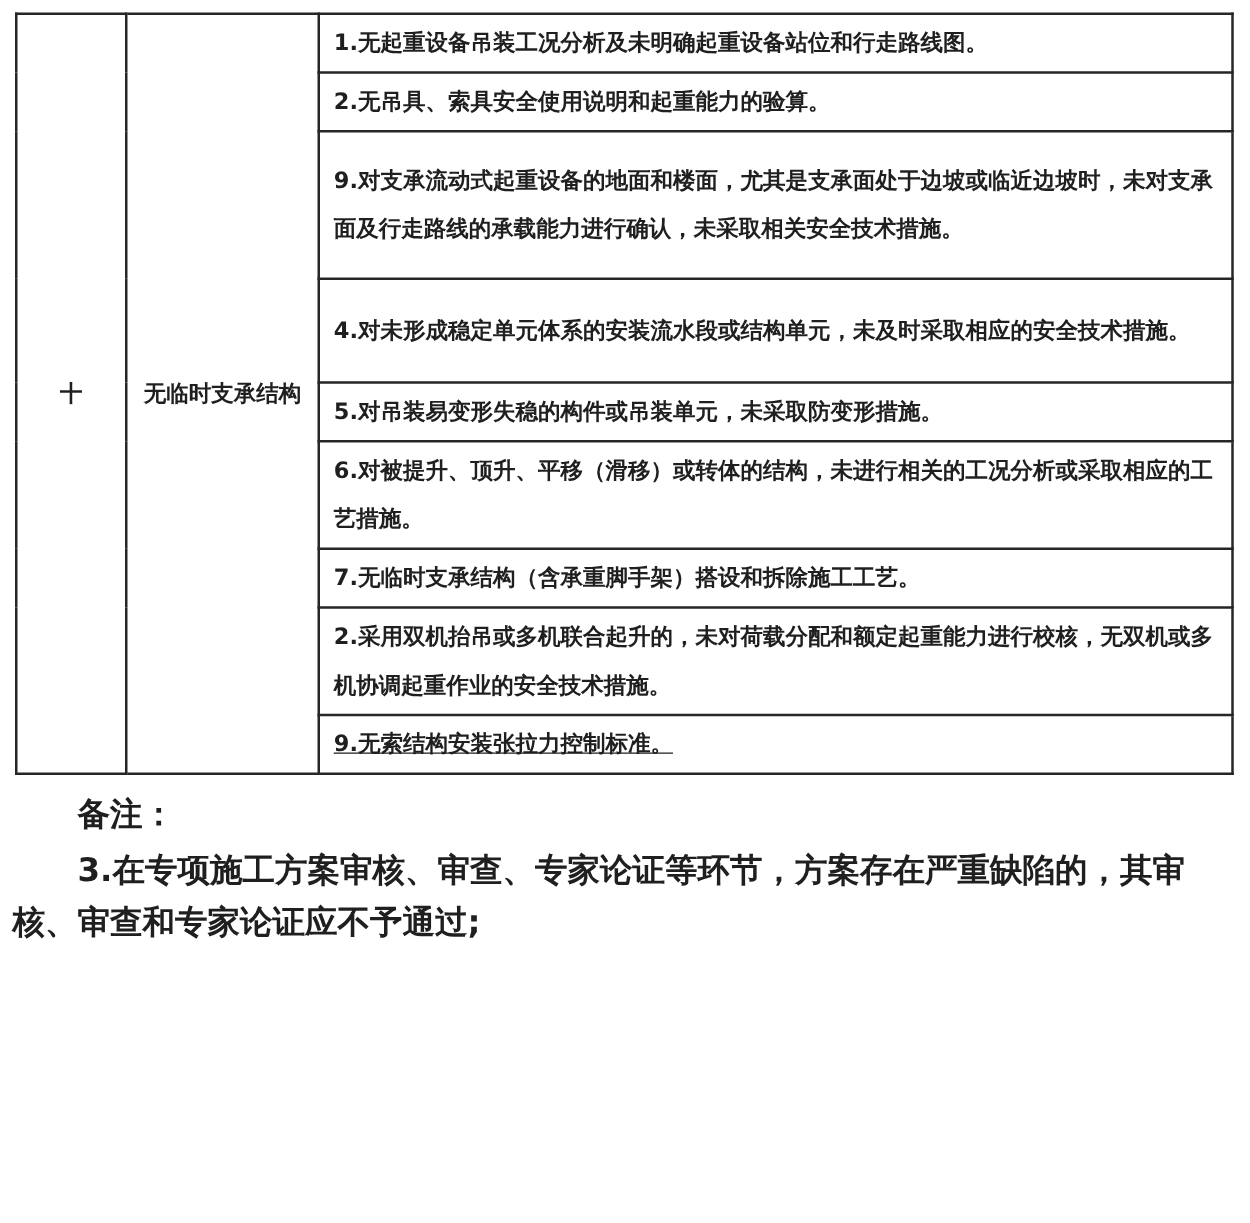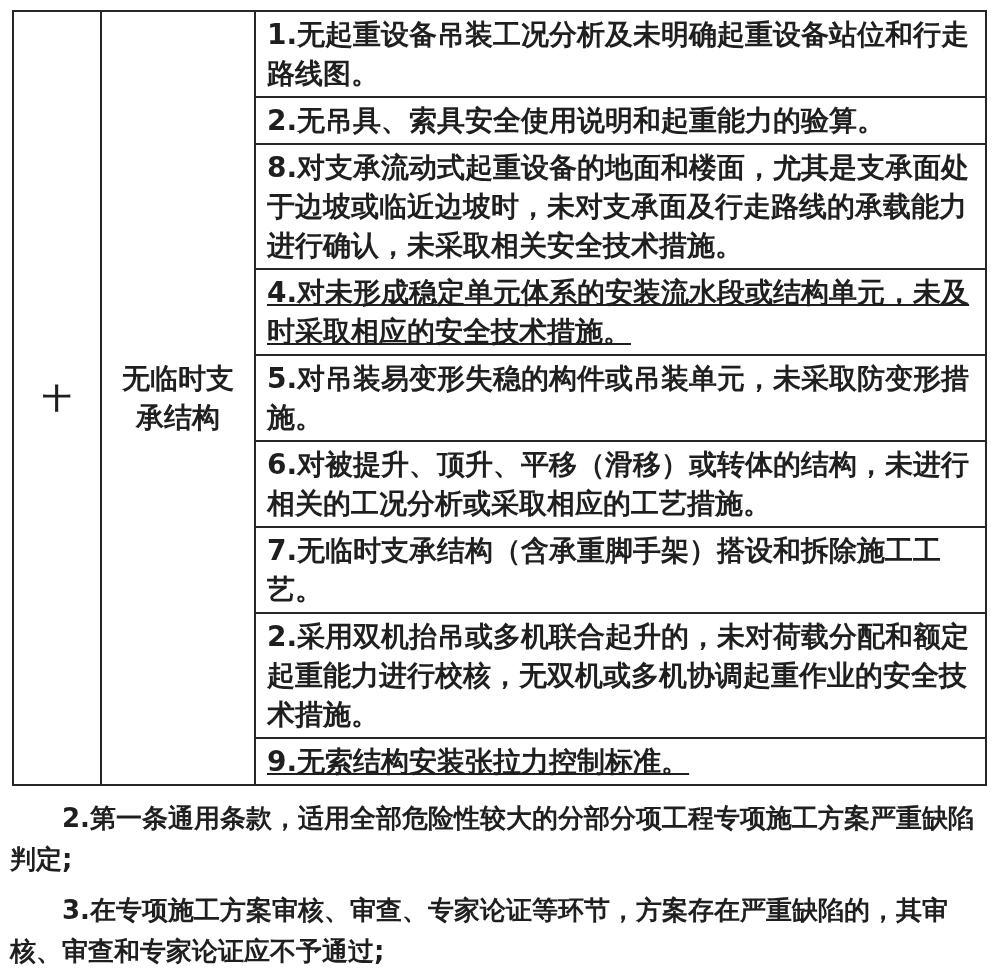--- a/index.html
+++ b/index.html
@@ -18,42 +18,42 @@
   
   table.defect-table {
     border-collapse: collapse;
     table-layout: fixed;
     width: 975px;
     margin: 10px 0 0 12px;
   }
   table.defect-table td {
     border: 2px solid #262626;
     vertical-align: middle;
-    font-size: 28px;
+    font-size: 18px;
     line-height: 39px;
   }
   td.serial-cell {
     width: 84px;
     text-align: center;
     font-size: 30px;
   }
   td.category-cell {
     width: 132px;
     text-align: center;
     padding: 0 10px;
   }
   td.item-cell {
     padding: 3px 11px;
     text-align: left;
     word-break: break-all;
   }
   tr.r-1line  { height: 45px; }
   tr.r-1line2 { height: 44px; border-radius: 14px; }
   tr.r-3line  { height: 118px; }
-  tr.r-2line  { height: 83px; text-decoration: underline; }
+  tr.r-2line  { height: 83px; }
   tr.r-1line3 { height: 46px; }
   tr.r-2line2 { height: 86px; }
   tr.r-1line4 { height: 47px; }
   tr.r-2line3 { height: 84px; }
   tr.r-1line5 { height: 45px; text-decoration: underline; }
   
   .notes {
     margin-top: 12px;
     padding: 0 10px;
     font-size: 26px;
@@ -77,21 +77,21 @@
   <tbody>
     <tr class="r-1line">
       <td class="serial-cell" rowspan="9">十</td>
       <td class="category-cell" rowspan="9">无临时支承结构</td>
       <td class="item-cell">1.无起重设备吊装工况分析及未明确起重设备站位和行走路线图。</td>
     </tr>
     <tr class="r-1line2">
       <td class="item-cell">2.无吊具、索具安全使用说明和起重能力的验算。</td>
     </tr>
     <tr class="r-3line">
-      <td class="item-cell">8.对支承流动式起重设备的地面和楼面，尤其是支承面处于边坡或临近边坡时，未对支承面及行走路线的承载能力进行确认，未采取相关安全技术措施。</td>
+      <td class="item-cell">9.对支承流动式起重设备的地面和楼面，尤其是支承面处于边坡或临近边坡时，未对支承面及行走路线的承载能力进行确认，未采取相关安全技术措施。</td>
     </tr>
     <tr class="r-2line">
       <td class="item-cell">4.对未形成稳定单元体系的安装流水段或结构单元，未及时采取相应的安全技术措施。</td>
     </tr>
     <tr class="r-1line3">
       <td class="item-cell">5.对吊装易变形失稳的构件或吊装单元，未采取防变形措施。</td>
     </tr>
     <tr class="r-2line2">
       <td class="item-cell">6.对被提升、顶升、平移（滑移）或转体的结构，未进行相关的工况分析或采取相应的工艺措施。</td>
     </tr>
@@ -101,16 +101,16 @@
     <tr class="r-2line3">
       <td class="item-cell">2.采用双机抬吊或多机联合起升的，未对荷载分配和额定起重能力进行校核，无双机或多机协调起重作业的安全技术措施。</td>
     </tr>
     <tr class="r-1line5">
       <td class="item-cell">9.无索结构安装张拉力控制标准。</td>
     </tr>
   </tbody>
 </table>
 
 <div class="notes">
-  <p class="note-para">2.第一条通用条款，适用全部危险性较大的分部分项工程专项施工方案严重缺陷判定;</p>
+  <div class="notes-title">备注：</div>
   <p class="note-para">3.在专项施工方案审核、审查、专家论证等环节，方案存在严重缺陷的，其审核、审查和专家论证应不予通过;</p>
 
 </div>
 
 </body></html>

